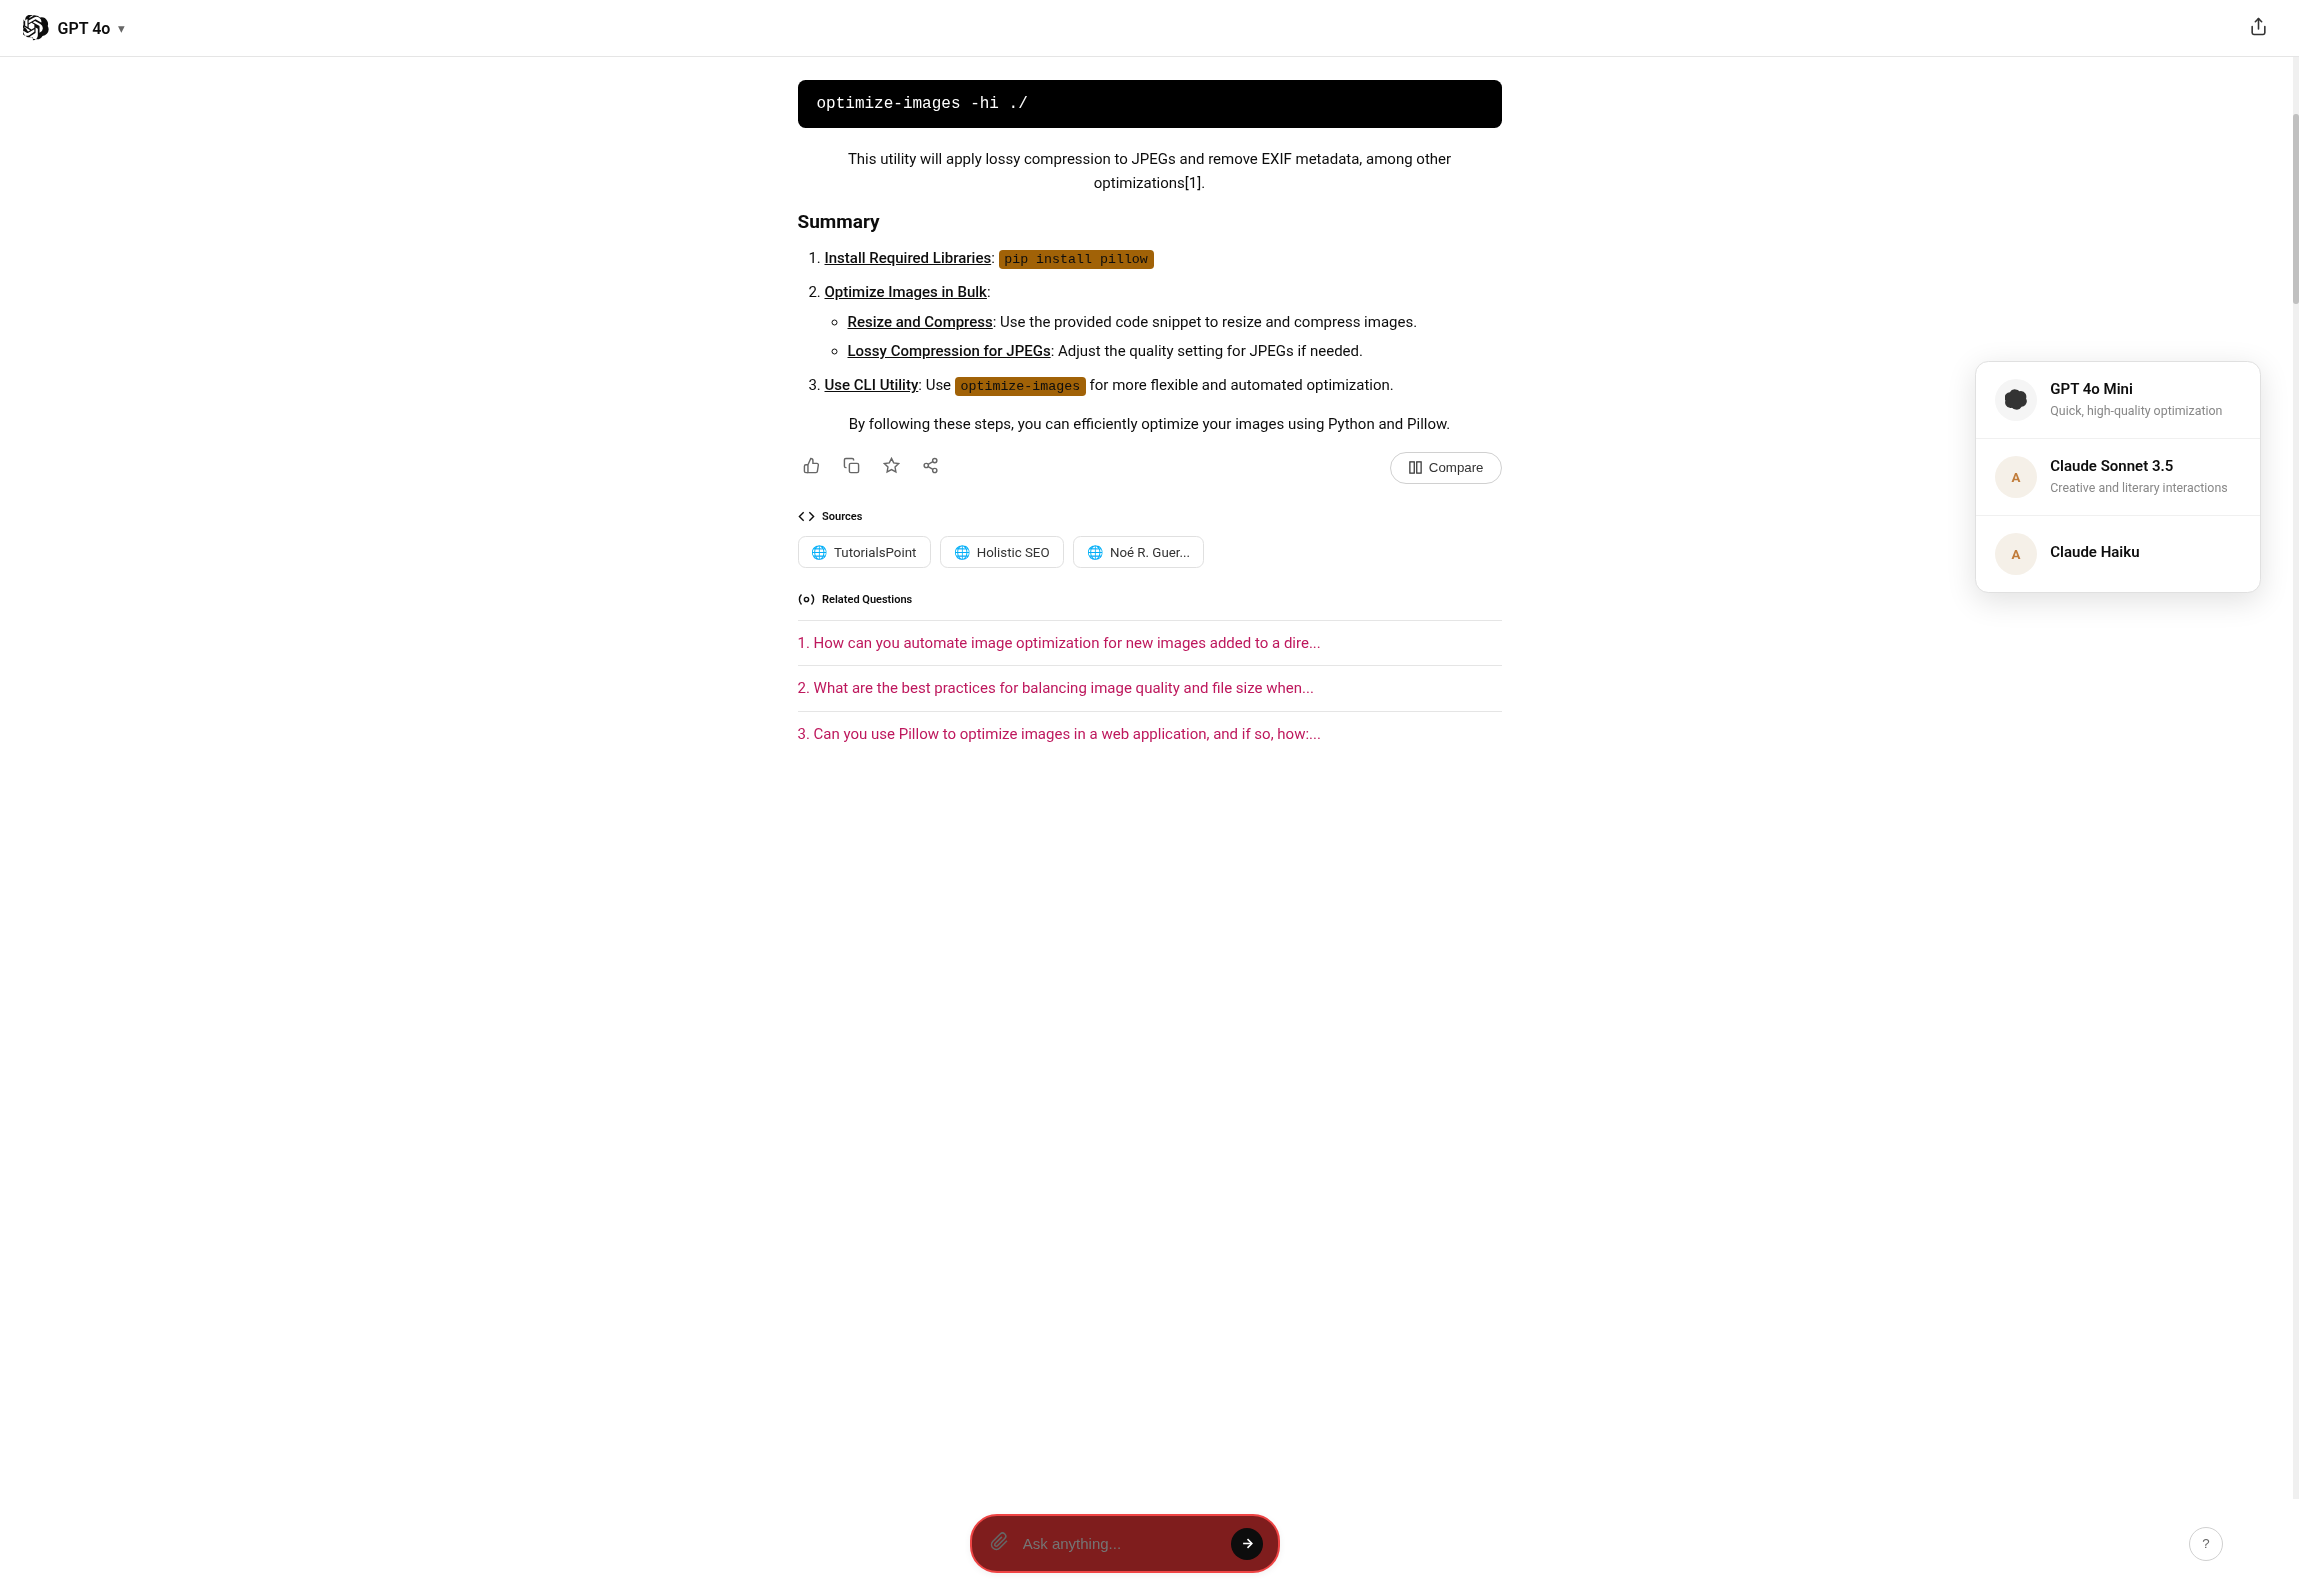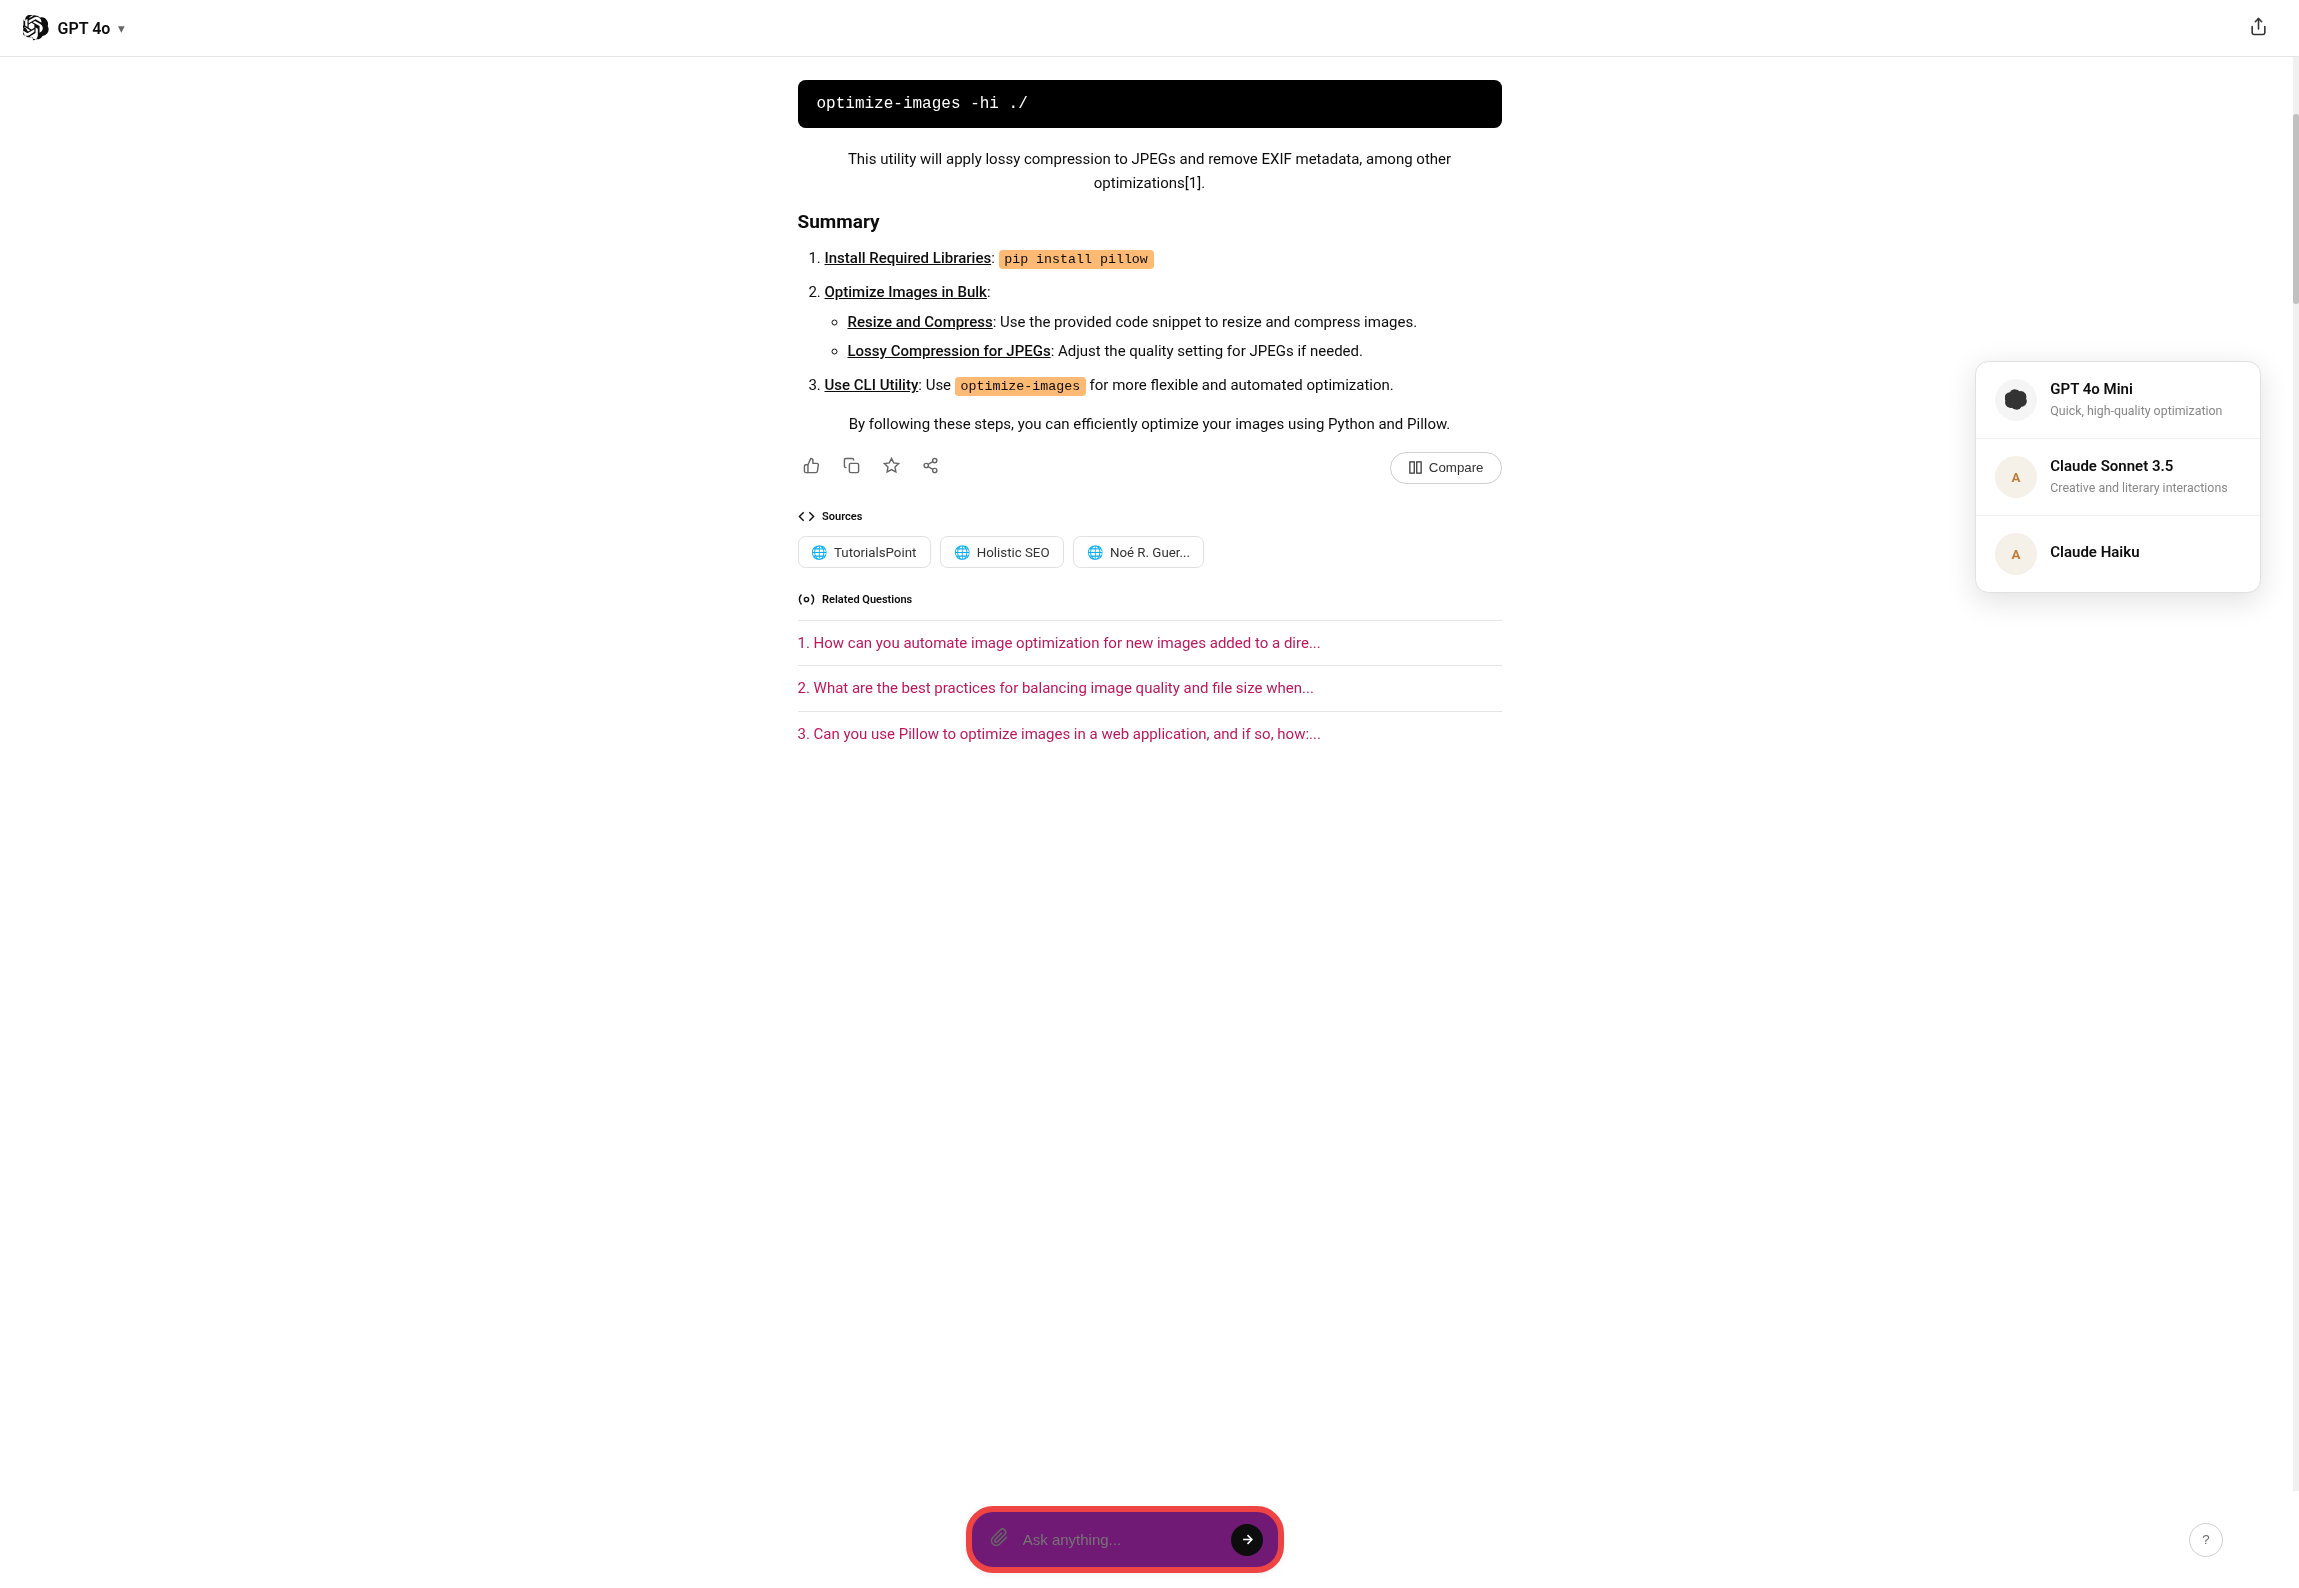--- a/index.html
+++ b/index.html
@@ -112,21 +112,21 @@
       line-height: 1.6;
     }
 
     .link-text {
       text-decoration: underline;
       color: #0d0d0d;
       font-weight: 500;
     }
 
     code.inline {
-      background: #fdba74;
+      background: #a16207;
       padding: 1.9px 5.7px;
       border-radius: 3.8px;
       font-family: 'Courier New', Courier, monospace;
       font-size: 13.3px;
     }
 
     
     .action-bar {
       display: flex;
       align-items: center;
@@ -215,25 +215,25 @@
       left: 0;
       right: 0;
       padding: 15px 76px;
       background: #fff;
     }
     .input-wrapper {
       max-width: 704px;
       margin: 0 auto;
       display: flex;
       align-items: center;
-      border: 6px solid #ef4444;
+      border: 2px solid #ef4444;
       border-radius: 27px;
       padding: 11.4px 15px;
       gap: 9.5px;
-      background: #701a75;
+      background: #7f1d1d;
       box-shadow: 0 1.9px 7.6px rgba(0,0,0,0.06);
     }
     .attach-btn {
       background: none;
       border: none;
       cursor: pointer;
       color: #666;
       font-size: 17px;
       padding: 3.8px;
     }

